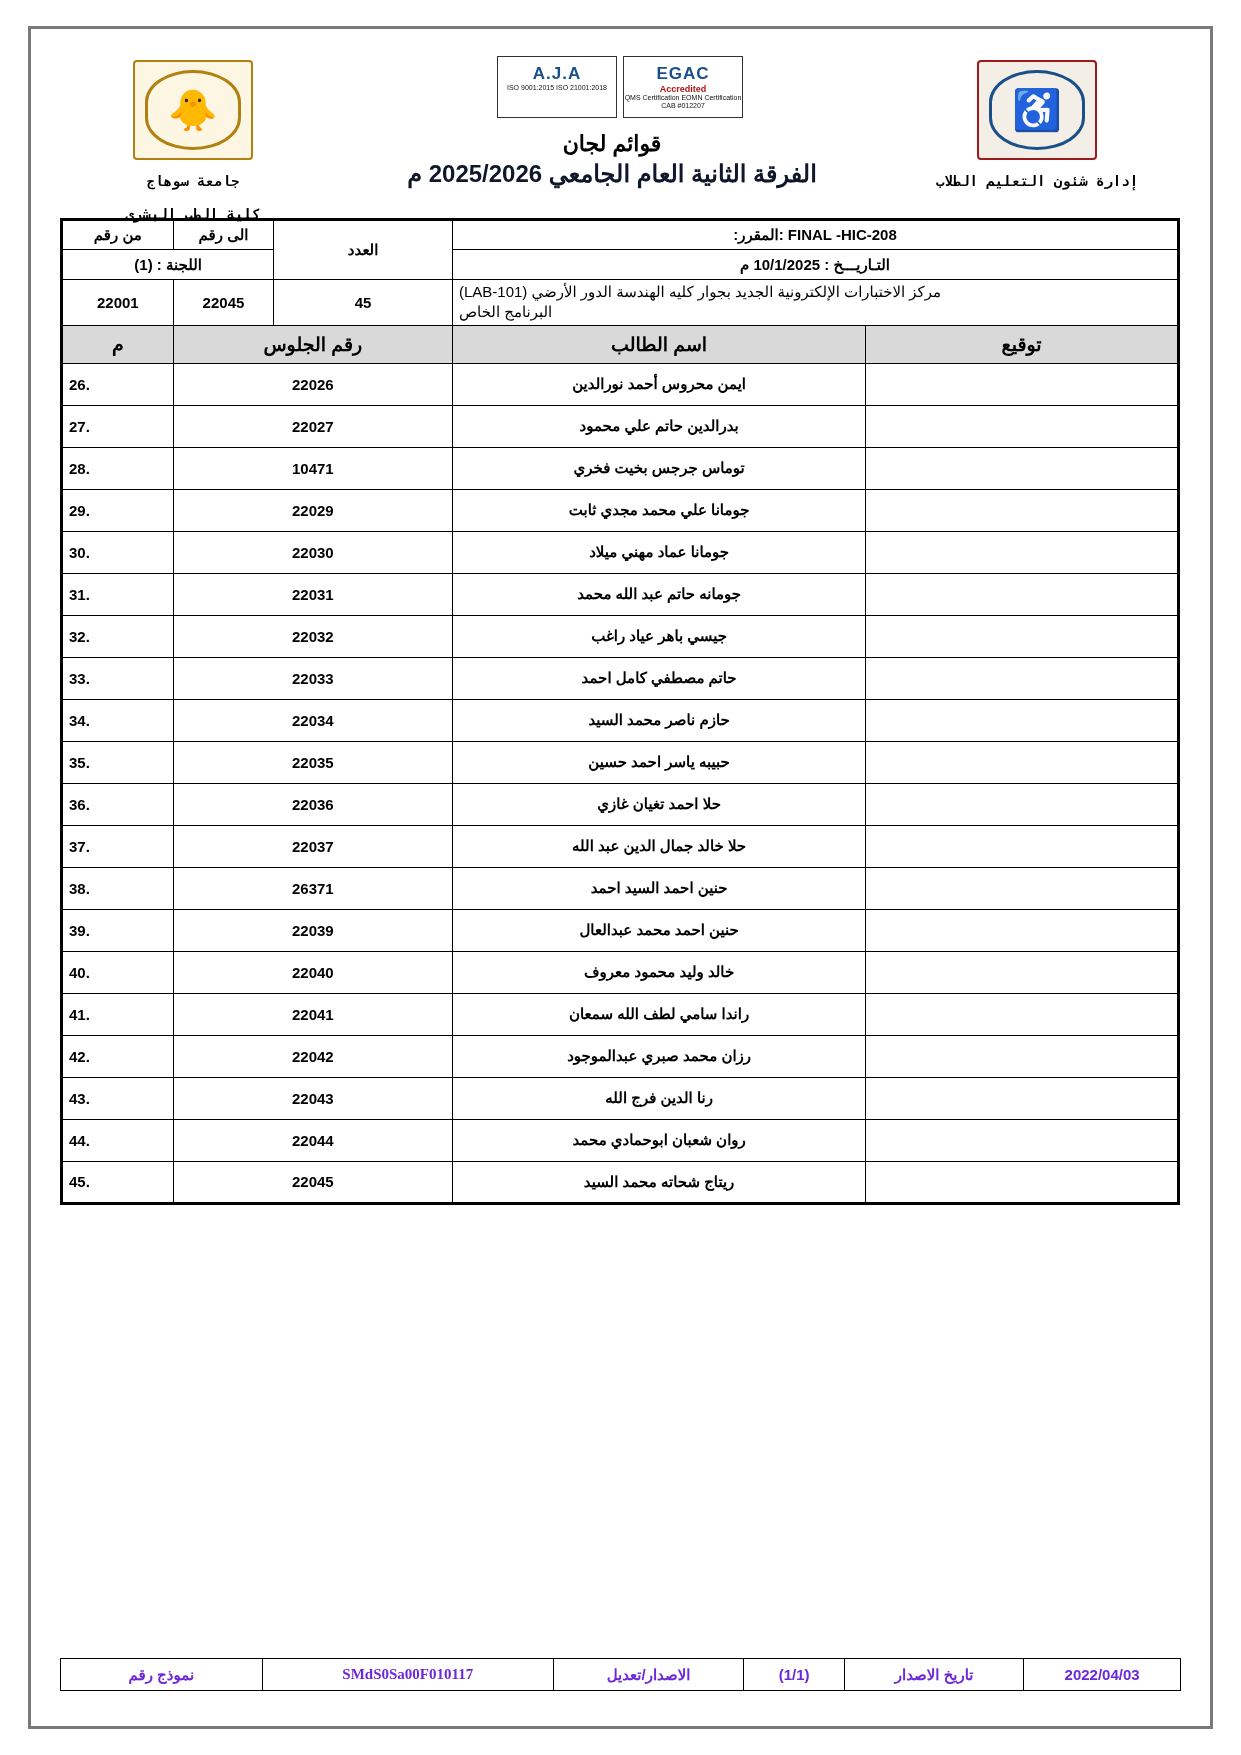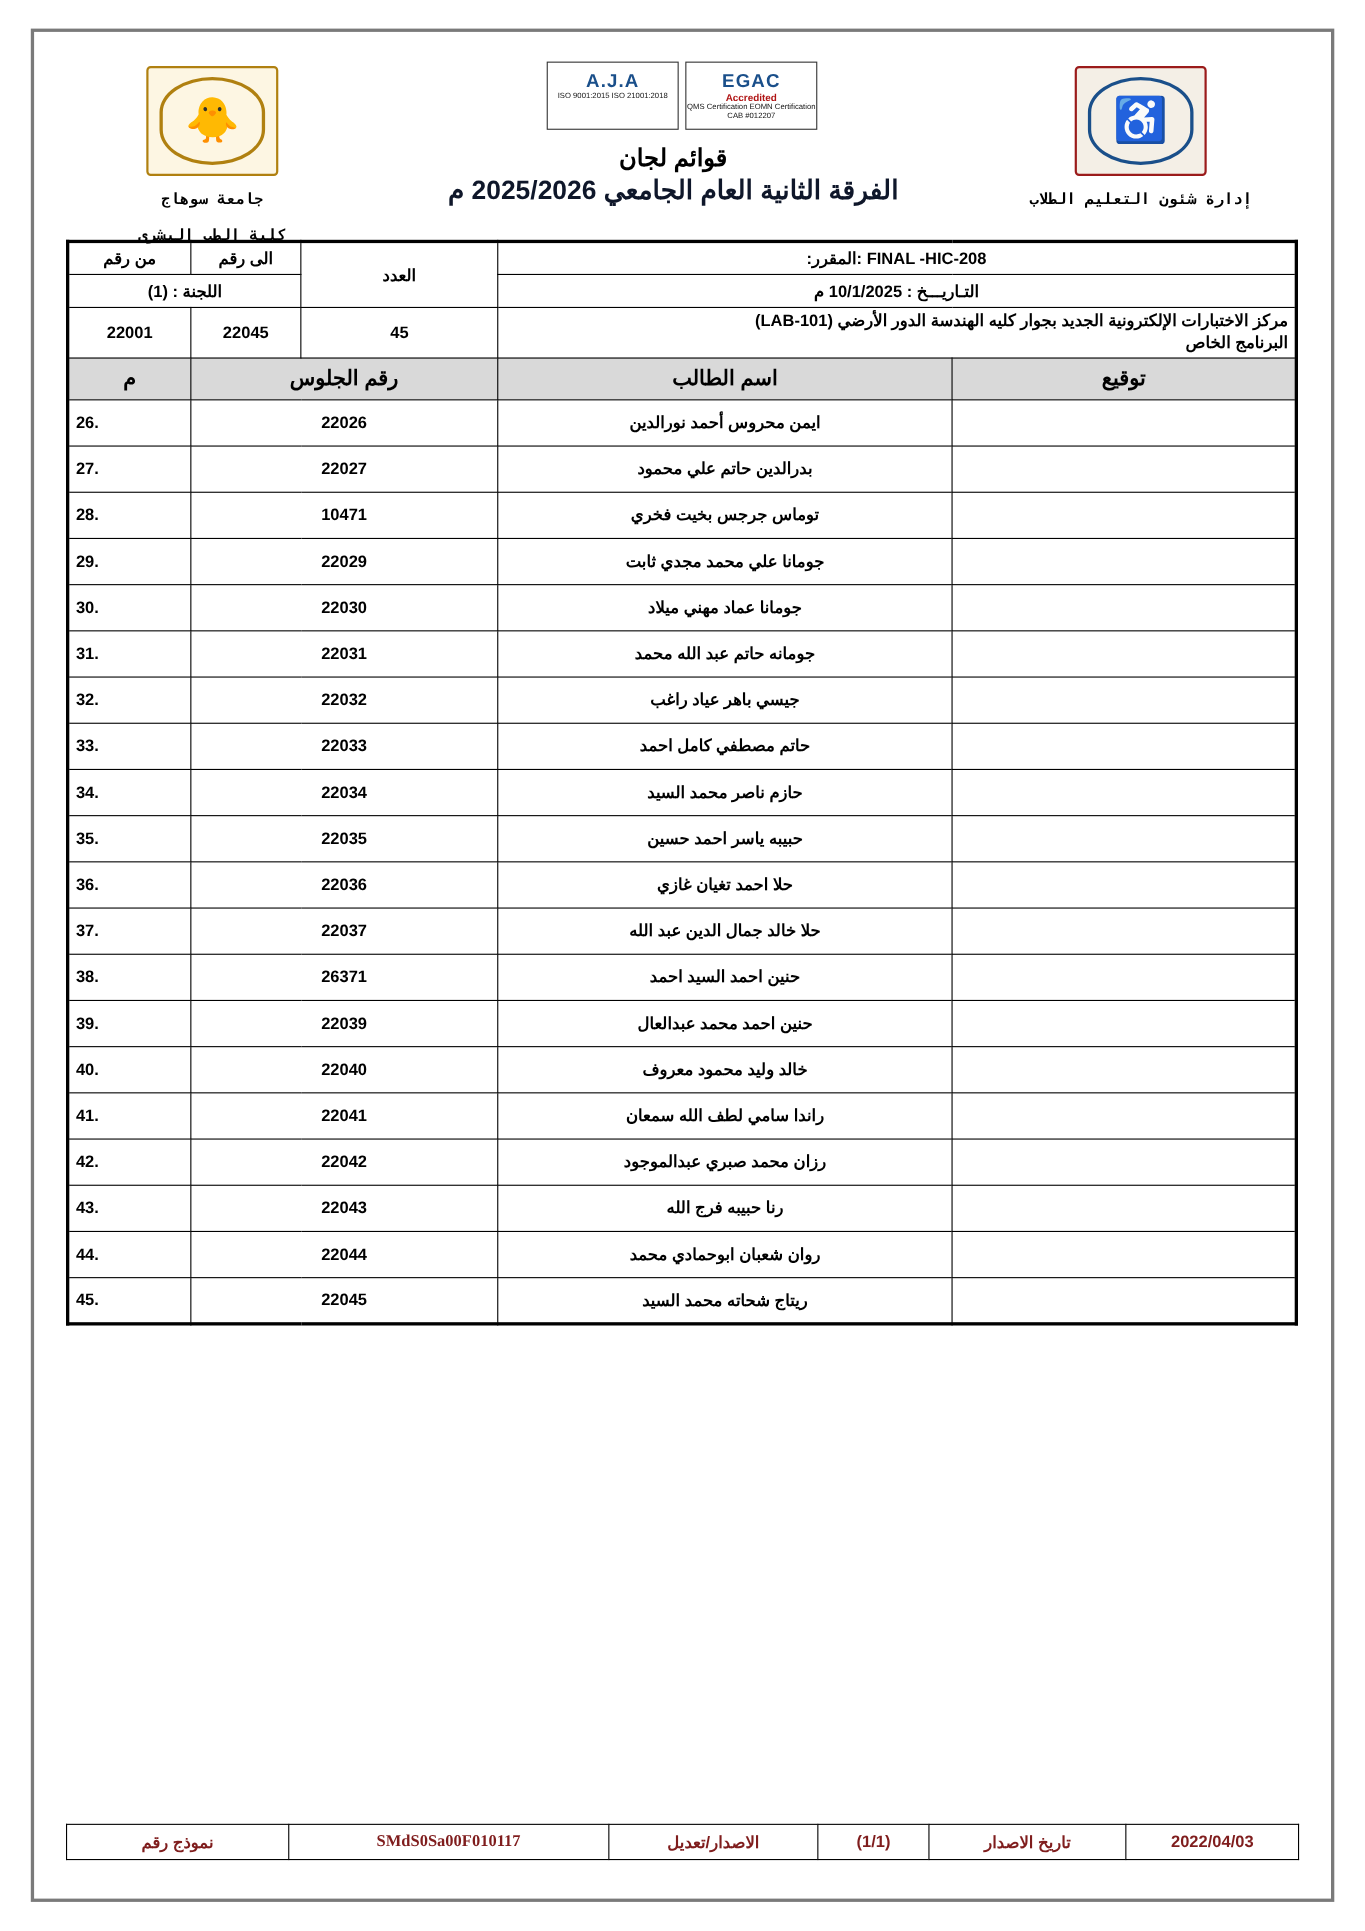--- a/index.html
+++ b/index.html
@@ -159,21 +159,21 @@
   }
   .meta td { height: 30px; }
 
   .lbl-committee { font-size: 17px; font-weight: bold; text-align: center; }
   .lbl-num       { font-size: 17px; font-weight: bold; text-align: center; }
   .val-num       { font-size: 20px; font-weight: bold; text-align: center; }
   .lbl-count     { font-size: 16px; font-weight: bold; text-align: center; }
   .val-count     { font-size: 19px; font-weight: bold; text-align: center; }
   .course-line   { font-size: 17px; font-weight: bold; text-align: center; }
   .date-line     { font-size: 17px; font-weight: bold; text-align: center; }
-  .place-line    { font-size: 12.5px; font-weight: bold; text-align: right; line-height: 1.35; }
+  .place-line    { font-size: 12.5px; font-weight: normal; text-align: left; line-height: 1.35; }
 
   .thead th {
     background: #d9d9d9;
     font-size: 19px;
     font-weight: bold;
     height: 38px;
     text-align: center;
   }
   .row-cell { height: 42px; }
   .seat { font-size: 17px; font-weight: bold; text-align: center; }
@@ -192,21 +192,21 @@
     width: 100%;
     border-collapse: collapse;
     table-layout: fixed;
   }
   .footer-table td {
     border: 1px solid #000;
     height: 32px;
     font-size: 15px;
     font-weight: bold;
     text-align: center;
-    color: #7f1d1d;
+    color: #6d28d9;
     padding: 2px 4px;
   }
   .footer-code { font-family: "Liberation Serif", serif; font-size: 18px; font-weight: bold; }
 </style>
 </head>
 <body>
 
 <div class="page">
   <div class="page-border"></div>
 
@@ -394,21 +394,21 @@
             <td class="idx">.41</td>
           </tr>
           <tr class="row-cell">
             <td class="sig"></td>
             <td class="name">رزان محمد صبري عبدالموجود</td>
             <td class="seat" colspan="2">22042</td>
             <td class="idx">.42</td>
           </tr>
           <tr class="row-cell">
             <td class="sig"></td>
-            <td class="name">رنا حبيبه فرج الله</td>
+            <td class="name">رنا الدين فرج الله</td>
             <td class="seat" colspan="2">22043</td>
             <td class="idx">.43</td>
           </tr>
           <tr class="row-cell">
             <td class="sig"></td>
             <td class="name">روان شعبان ابوحمادي محمد</td>
             <td class="seat" colspan="2">22044</td>
             <td class="idx">.44</td>
           </tr>
           <tr class="row-cell">

